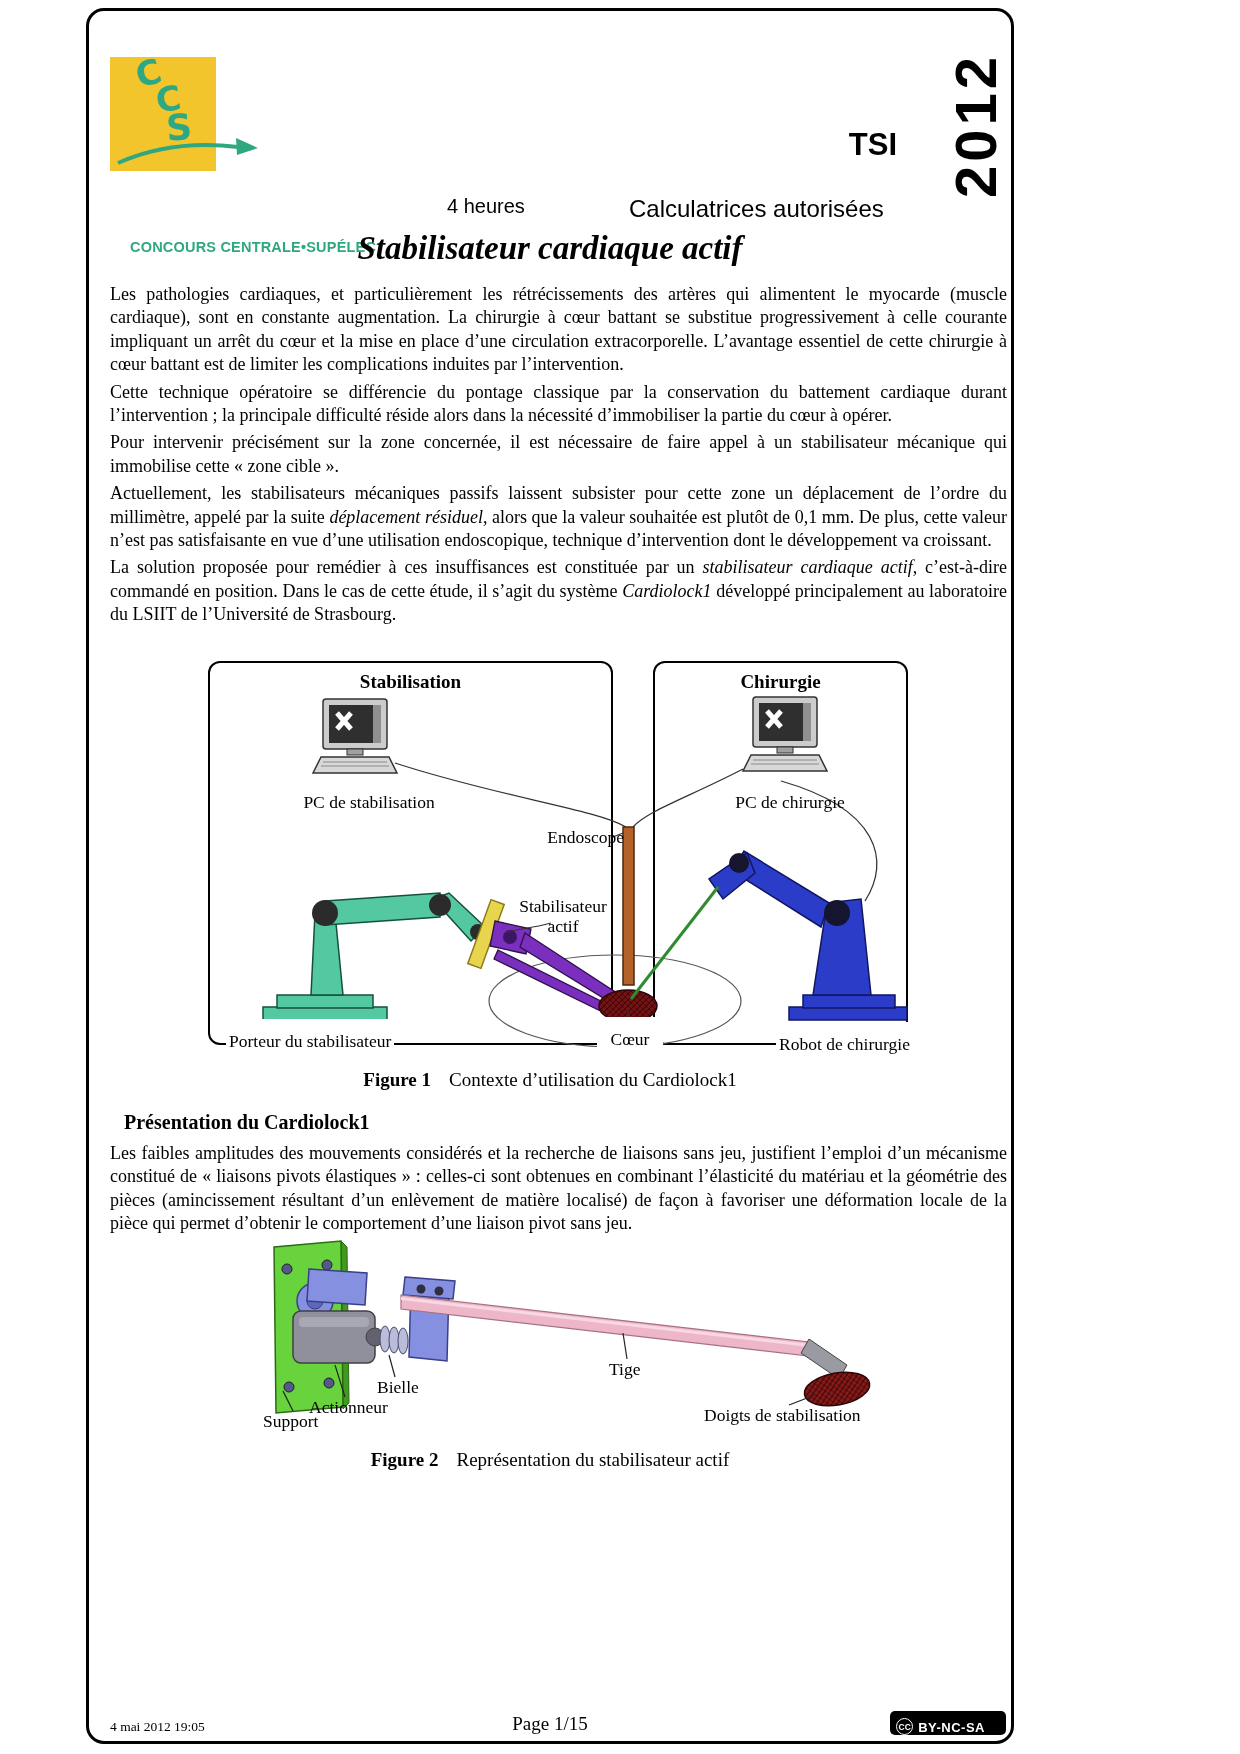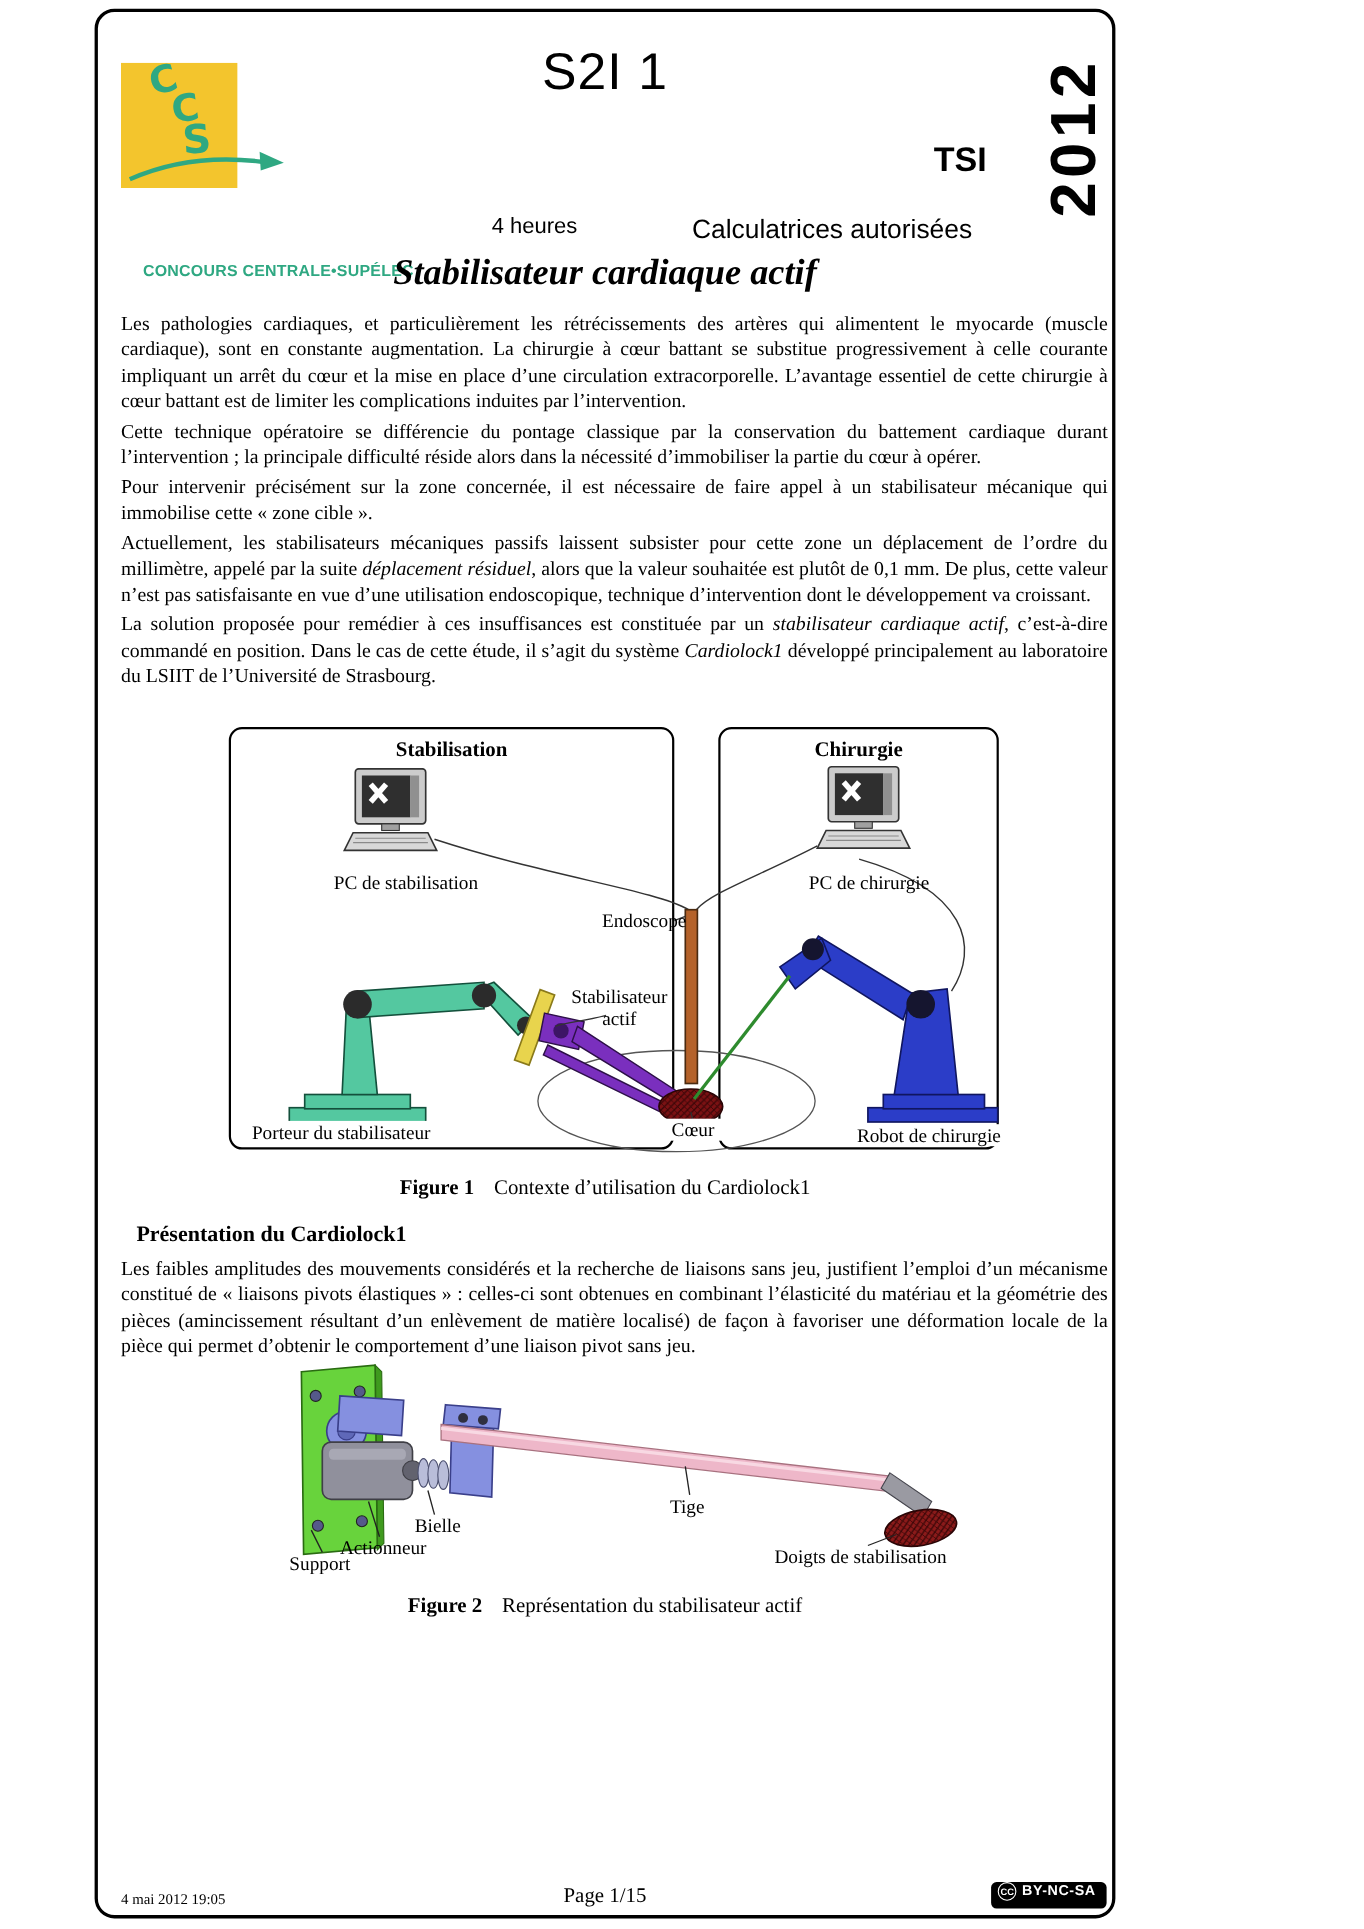--- a/index.html
+++ b/index.html
@@ -29,39 +29,39 @@
   .it { font-style:italic; }
 
   
   .fig1 { position:absolute; left:110px; top:650px; width:740px; height:392px; }
   .fbox { position:absolute; border:2.5px solid #000; border-radius:12px; background:#fff; z-index:1; }
   .fbox-left { left:9px; top:0; width:405px; height:384px; }
   .fbox-right { left:454px; top:0; width:255px; height:384px; }
   .fbox-title { text-align:center; margin-top:8px; font-weight:bold; font-size:19px; }
   .fig1-svg { position:absolute; left:0; top:0; z-index:2; }
   .flabel { position:absolute; z-index:3; font-size:17.5px; line-height:20px; }
-  .wbg { background:#fff; padding:0 3px; }
+  .wbg { background:#fff; padding:12px 3px; }
   .caption { position:absolute; left:0; width:100%; text-align:center; font-size:19px; }
   .caption .cap-label { font-weight:bold; margin-right:18px; }
   .caption1 { top:1058px; }
   .caption2 { top:1438px; }
 
   
   .sec-head { position:absolute; left:35px; top:1100px; font-size:20px; font-weight:bold; }
   .sec-para { position:absolute; left:21px; top:1131px; width:897px; font-size:18px; line-height:23.4px; text-align:justify; }
 
   
   .fig2 { position:absolute; left:160px; top:1228px; width:724px; height:206px; }
   .fig2-svg { position:absolute; left:0; top:0; z-index:1; }
   .f2label { position:absolute; z-index:2; font-size:17.5px; }
 
   
   .footer-date { position:absolute; left:21px; top:1708px; font-size:13.5px; }
   .page-num { position:absolute; left:0; top:1702px; width:100%; text-align:center; font-size:19px; }
-  .cc-badge { position:absolute; right:5px; top:1700px; height:24px; background:#000; color:#fff; border-radius:5px; display:flex; align-items:flex-start; gap:5px; padding:0 10px 0 6px; font-family:"Liberation Sans", sans-serif; }
+  .cc-badge { position:absolute; right:5px; top:1700px; height:24px; background:#000; color:#fff; border-radius:5px; display:flex; align-items:flex-end; gap:5px; padding:0 21px 0 6px; font-family:"Liberation Sans", sans-serif; }
   .cc-circle { width:17px; height:17px; border:1.6px solid #fff; border-radius:50%; display:flex; align-items:center; justify-content:center; font-size:8.5px; font-weight:bold; }
   .cc-label { font-size:13px; font-weight:bold; letter-spacing:0.5px; }
 </style>
 </head>
 <body>
 
 <div class="frame">
 
   <div class="logo-box">
     <svg class="logo-square" width="106" height="114">
@@ -70,21 +70,20 @@
     <span class="logo-letter ll1" style="color: rgb(47, 168, 130);">C</span>
     <span class="logo-letter ll2" style="color: rgb(47, 168, 130);">C</span>
     <span class="logo-letter ll3" style="color: rgb(47, 168, 130);">S</span>
     <svg class="logo-swoosh" width="150" height="50" viewBox="0 0 150 50">
       <path d="M6 42 Q 60 18 126 26" fill="none" stroke="#2fa882" stroke-width="4"></path>
       <polygon points="124,17 146,27 125,34" fill="#2fa882"></polygon>
     </svg>
     <div class="logo-caption" style="color:#2fa882">CONCOURS CENTRALE•SUPÉLEC</div>
   </div>
 
-  <div class="exam-code">S2I 1</div>
   <div class="track">TSI</div>
   <div class="year">2012</div>
   <div class="duration">4 heures</div>
   <div class="calculators">Calculatrices autorisées</div>
 
   <h1 class="doc-title">Stabilisateur cardiaque actif</h1>
 
   <div class="body-text">
     <p><span>Les pathologies cardiaques, et particulièrement les rétrécissements des artères qui alimentent le myocarde (muscle cardiaque), sont en constante augmentation. La chirurgie à cœur battant se substitue progressivement à celle courante impliquant un arrêt du cœur et la mise en place d’une circulation extracorporelle. L’avantage essentiel de cette chirurgie à cœur battant est de limiter les complications induites par l’intervention.</span></p>
     <p><span>Cette technique opératoire se différencie du pontage classique par la conservation du battement cardiaque durant l’intervention ; la principale difficulté réside alors dans la nécessité d’immobiliser la partie du cœur à opérer.</span></p>

